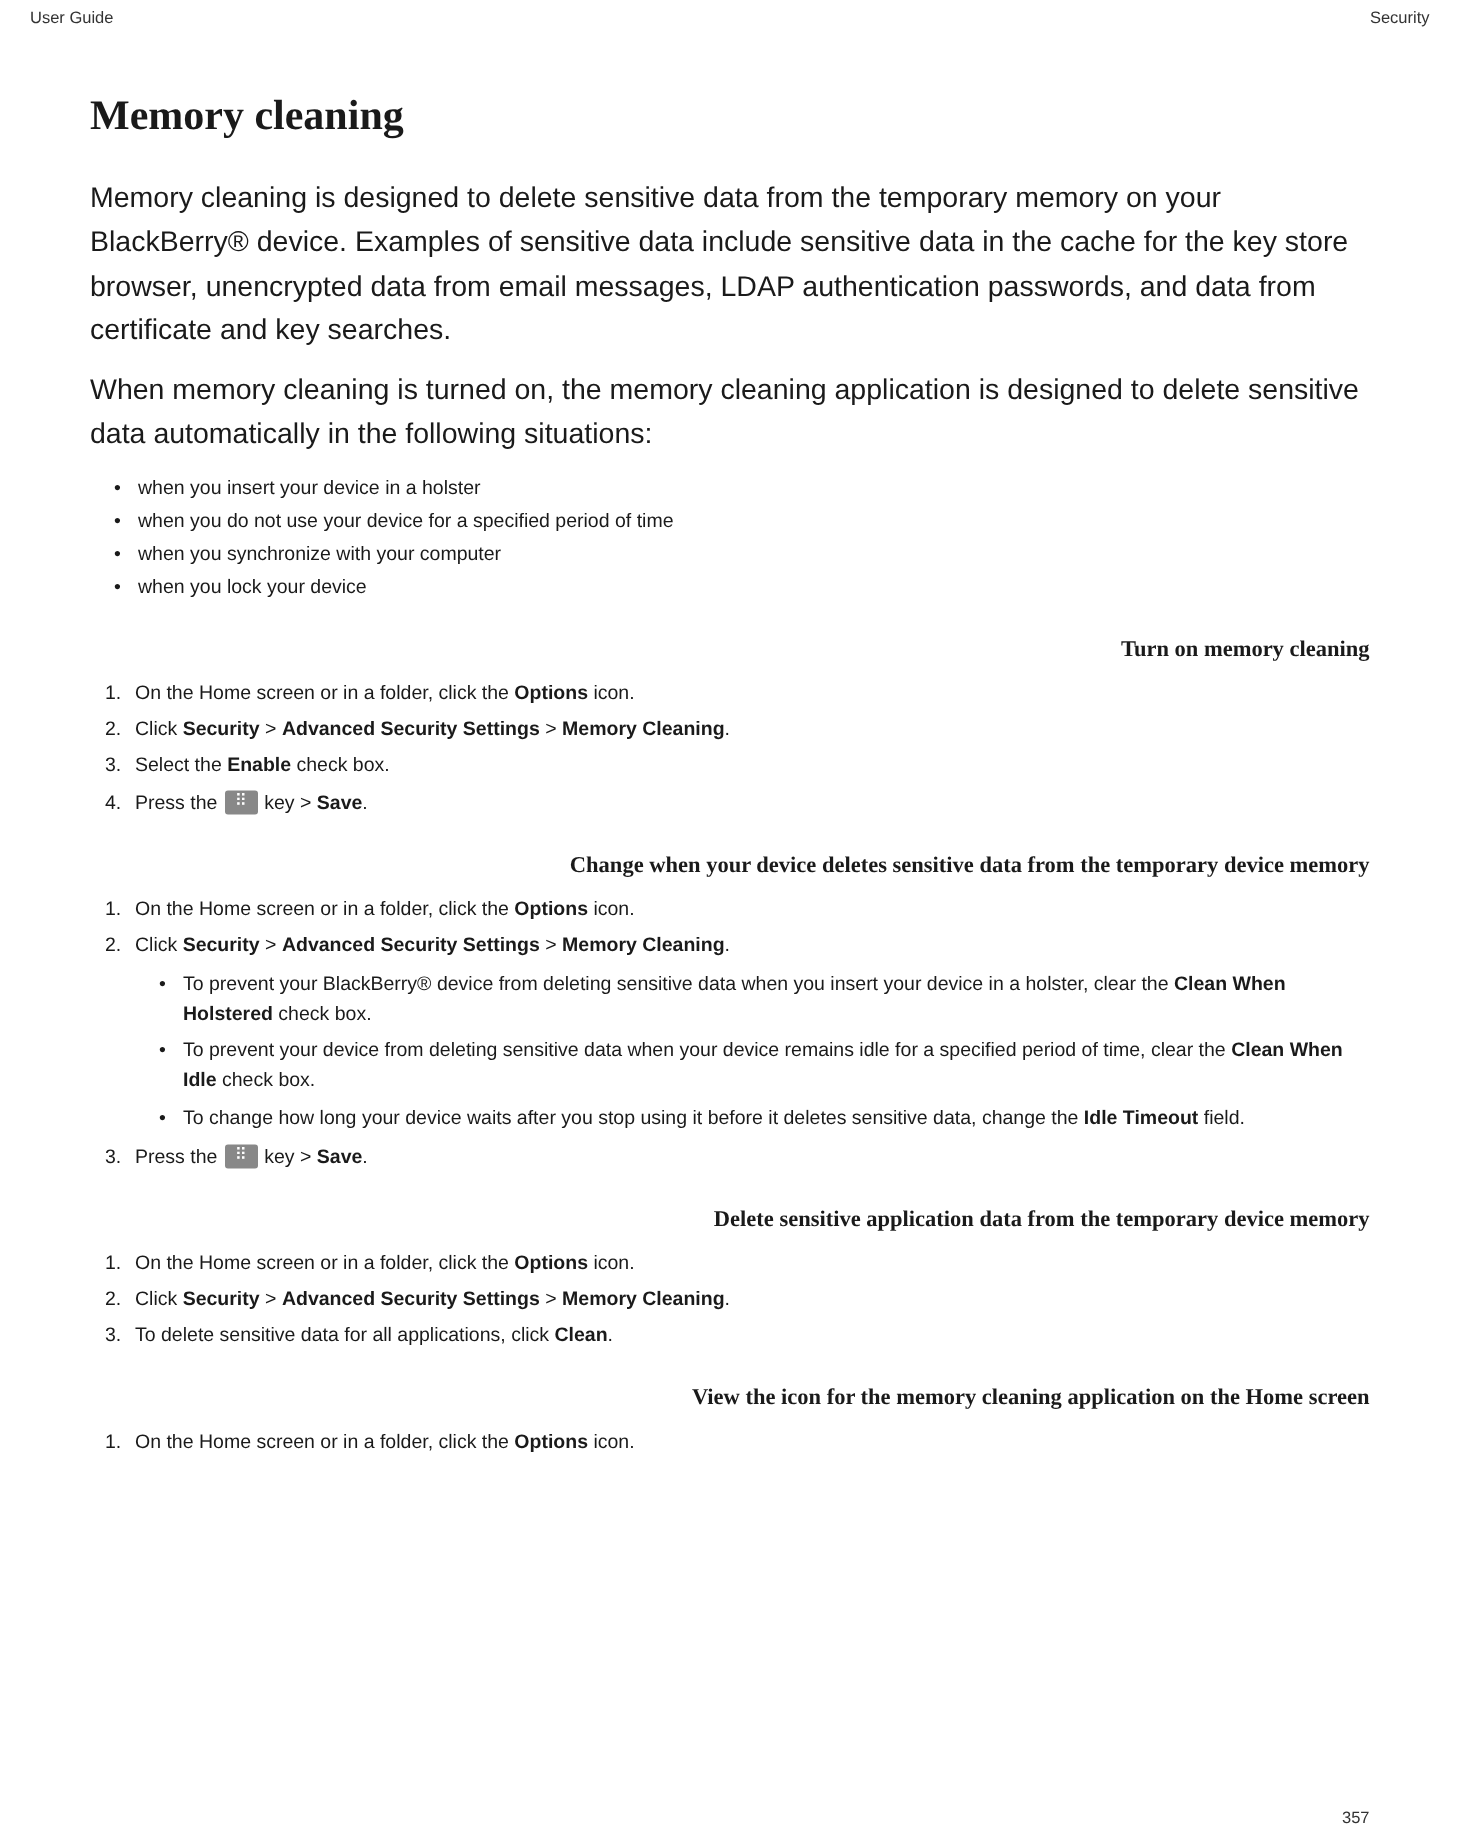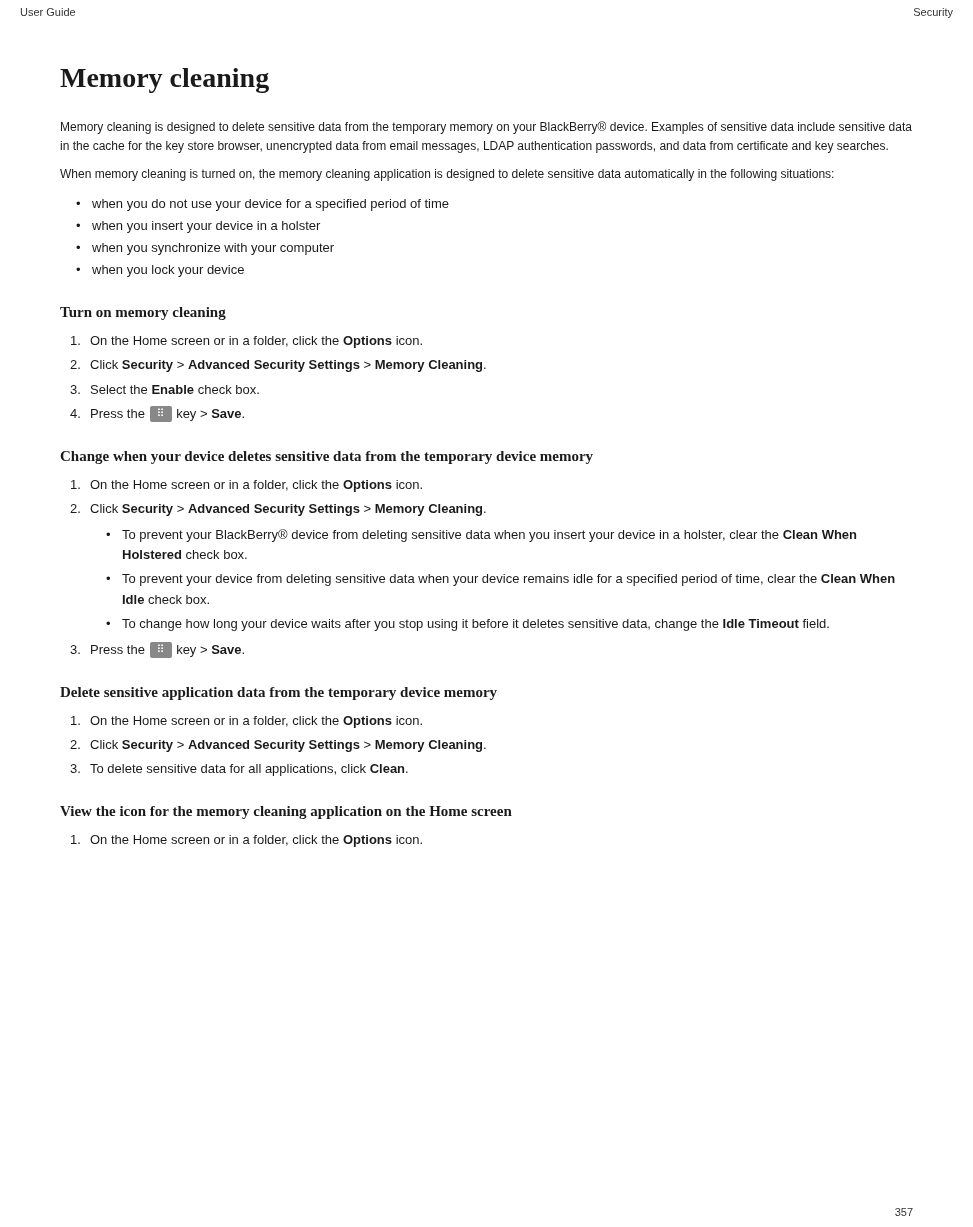--- a/index.html
+++ b/index.html
@@ -56,24 +56,25 @@
       margin-top: 24px;
     }
 
     .section-title-large {
       font-size: 15px;
       font-weight: bold;
       color: #1a1a1a;
       margin-bottom: 10px;
       margin-top: 24px;
       font-family: Georgia, serif;
+      text-align: right;
     }
 
     p {
-      font-size: 12px;
+      font-size: 19px;
       line-height: 1.55;
       color: #1a1a1a;
       margin-bottom: 10px;
     }
 
     .bullet-list {
       list-style: none;
       margin: 8px 0 12px 16px;
     }
 
@@ -177,22 +178,22 @@
   <span class="page-header-right">Security</span>
 </div>
 
 <div class="page-content">
 
   <h1 class="main-title">Memory cleaning</h1>
 
   <p>Memory cleaning is designed to delete sensitive data from the temporary memory on your BlackBerry® device. Examples of sensitive data include sensitive data in the cache for the key store browser, unencrypted data from email messages, LDAP authentication passwords, and data from certificate and key searches.</p>
   <p>When memory cleaning is turned on, the memory cleaning application is designed to delete sensitive data automatically in the following situations:</p>
   <ul class="bullet-list">
+    <li>when you insert your device in a holster</li>
     <li>when you do not use your device for a specified period of time</li>
-    <li>when you insert your device in a holster</li>
     <li>when you synchronize with your computer</li>
     <li>when you lock your device</li>
   </ul>
 
   <h2 class="section-title-large">Turn on memory cleaning</h2>
   <ol class="numbered-list">
     <li>
       <span class="num">1.</span>
       On the Home screen or in a folder, click the <span class="bold">Options</span> icon.
     </li>

